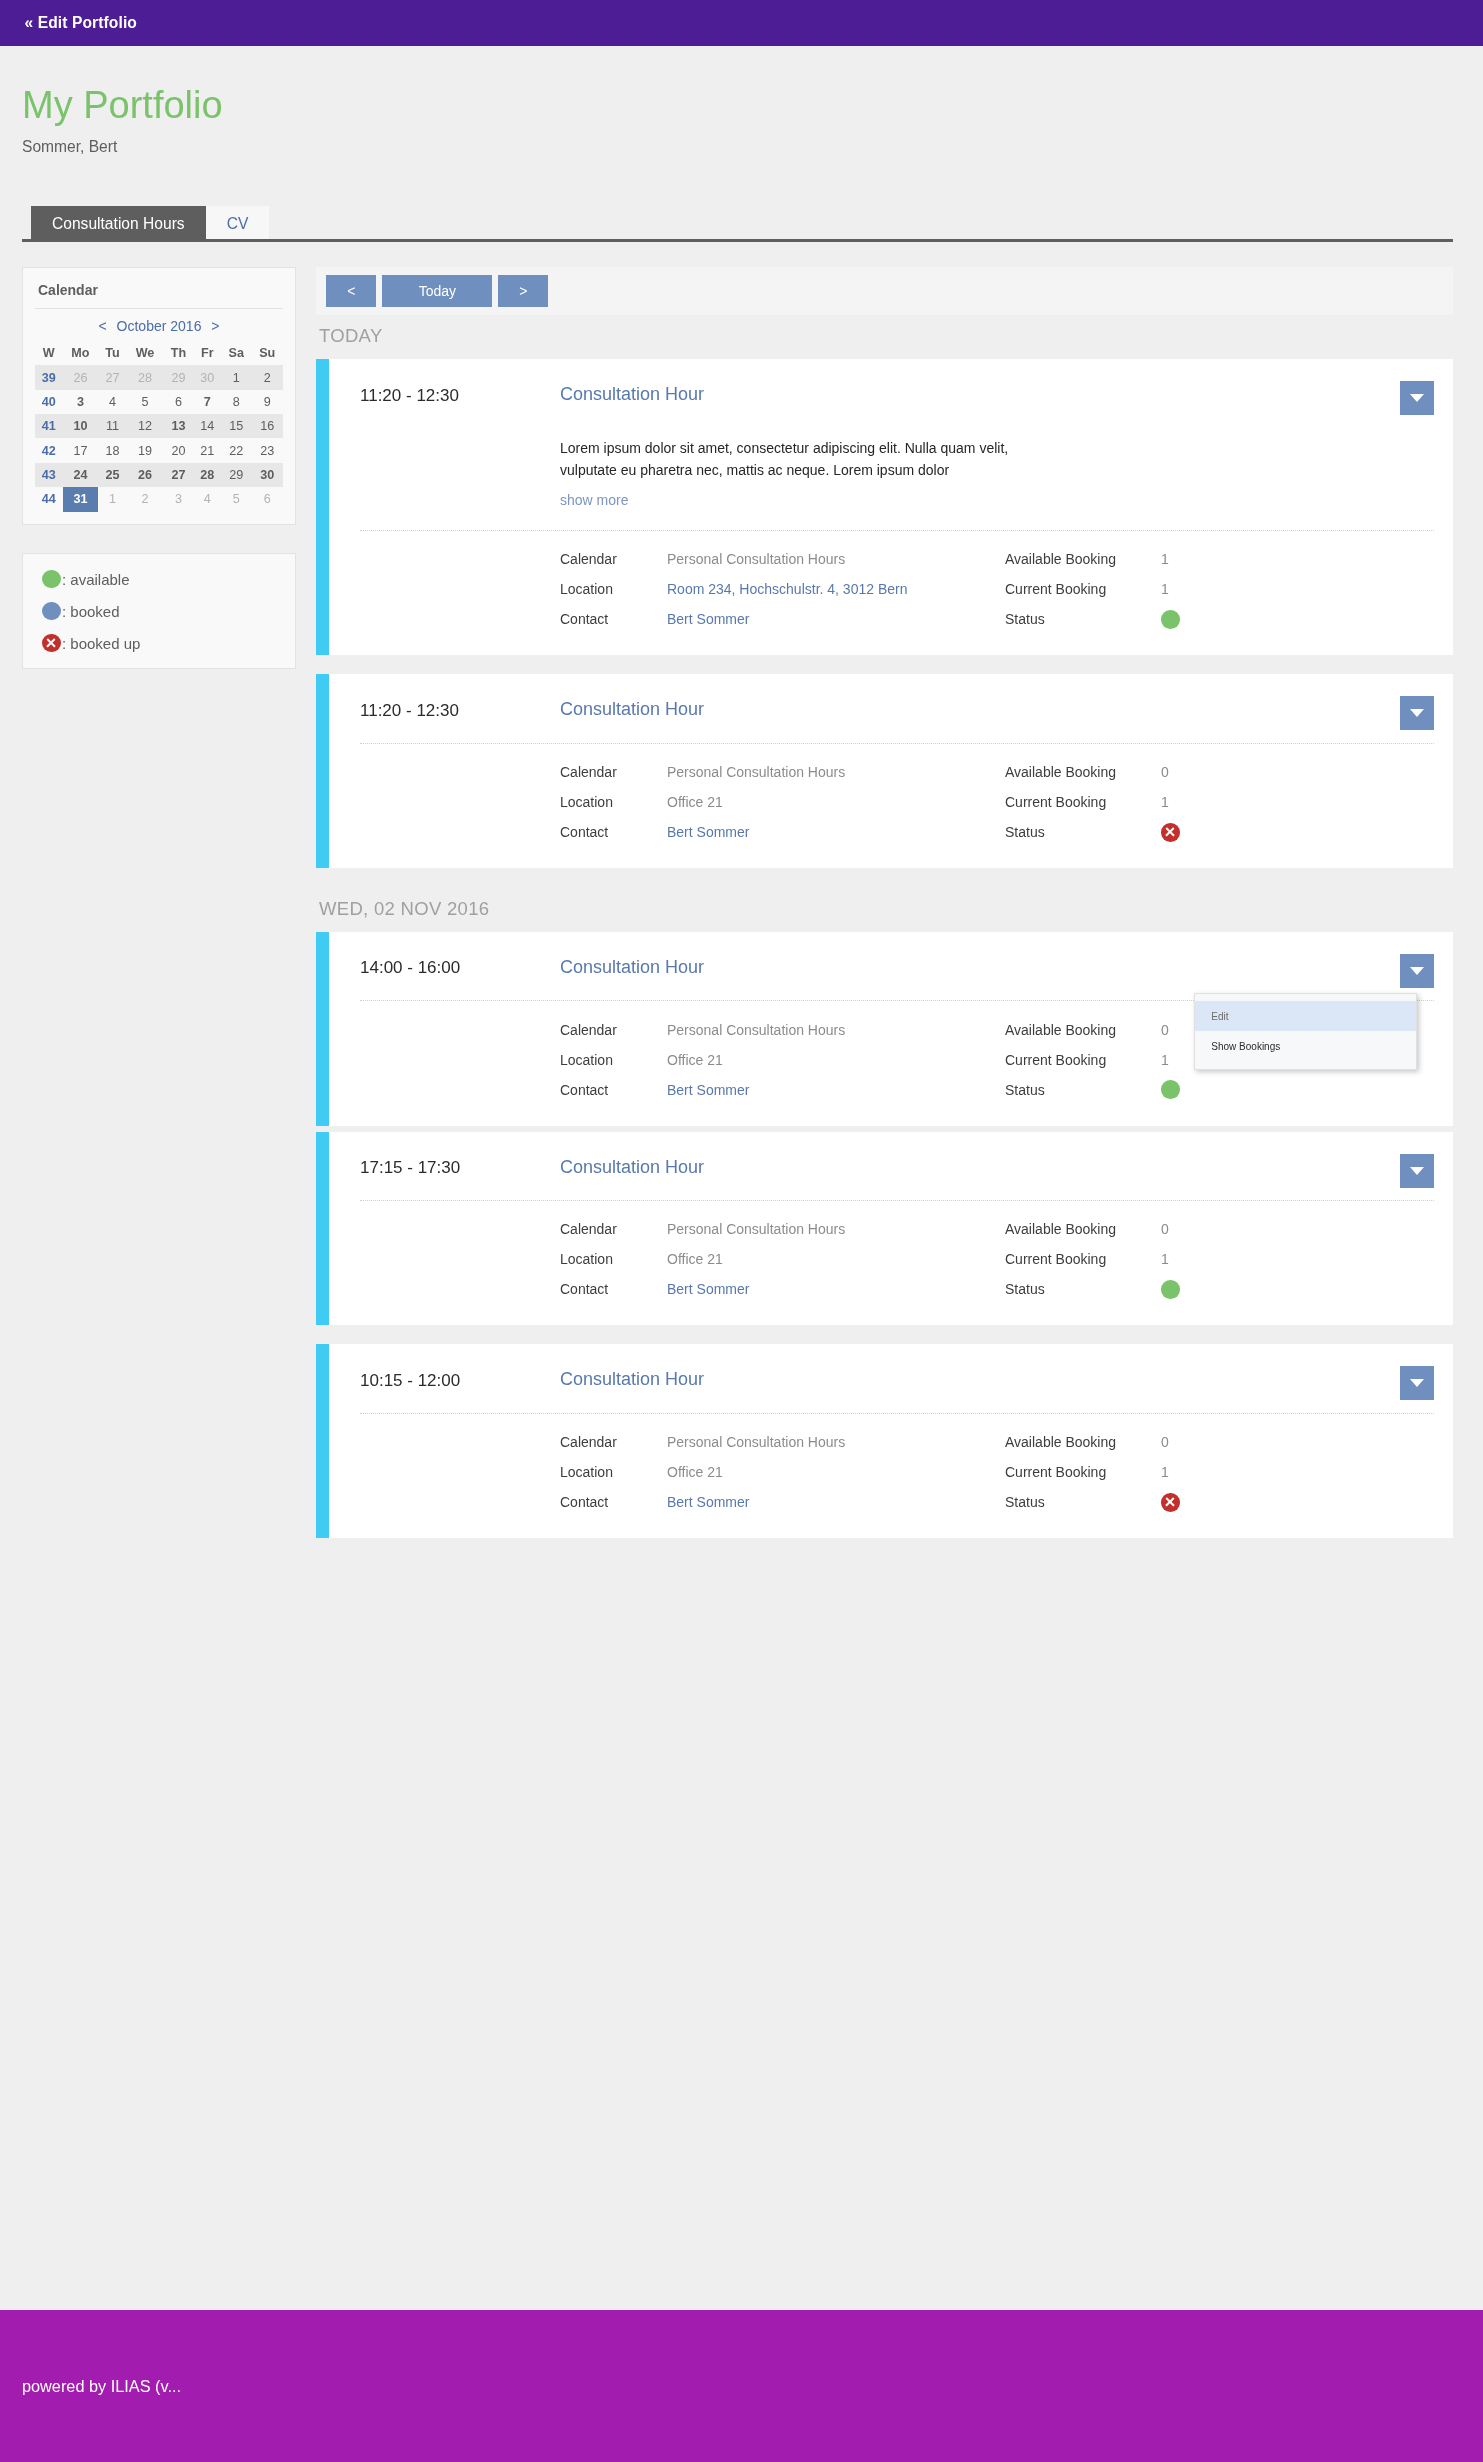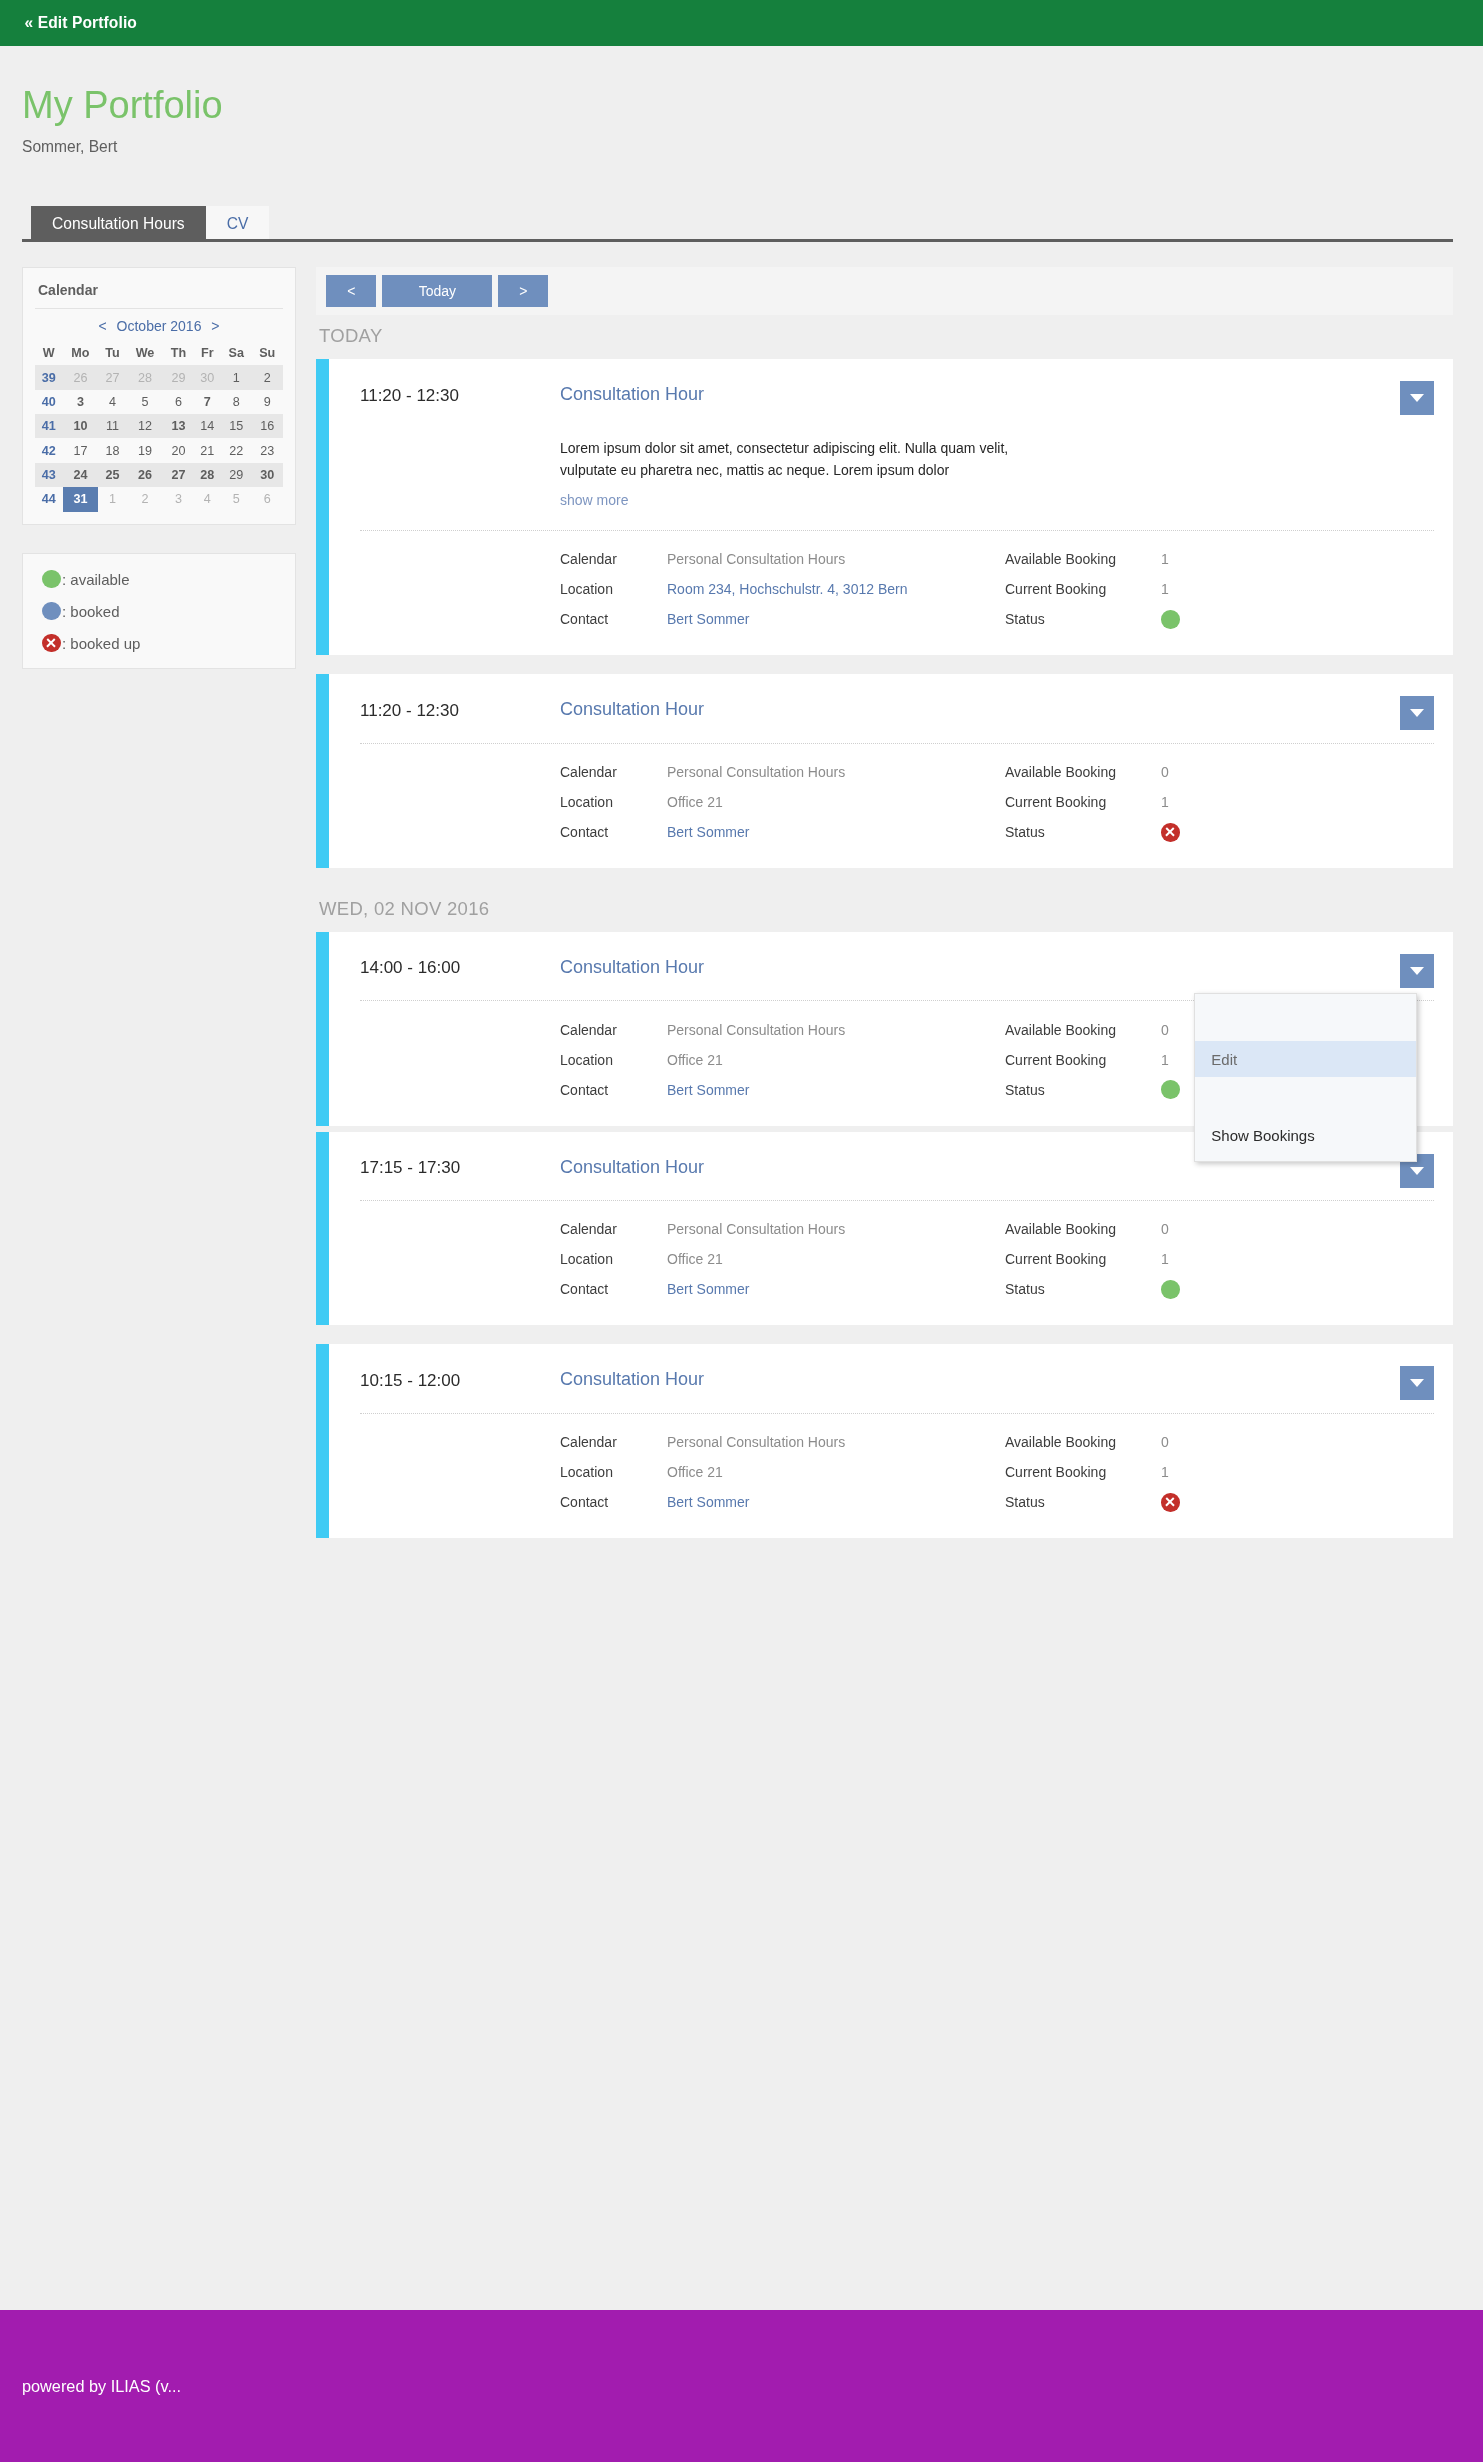--- a/index.html
+++ b/index.html
@@ -6,21 +6,21 @@
   html, body {
     width: 1483px;
     background: #efefef;
     font-family: "Liberation Sans", sans-serif;
   }
   body { width: 1483px; min-height: 2462px; position: relative; }
 
   
   .topbar {
     height: 46px;
-    background: #15803d;
+    background: #4c1d95;
     display: flex;
     align-items: center;
     padding-left: 24.5px;
   }
   .topbar-link {
     color: #ffffff;
     font-size: 15.6px;
     font-weight: bold;
     letter-spacing: 0.1px;
     text-decoration: none;
@@ -312,25 +312,24 @@
     position: absolute;
     width: 223px;
     background: #f6f8fa;
     border: 0.7px solid #e0e0e0;
     box-shadow: 1.5px 2.2px 5.2px rgba(0,0,0,.22);
     padding: 7.4px 0;
     z-index: 40;
   }
   .ctx-item {
     display: block;
-    font-size: 15px;
+    font-size: 10px;
     padding: 9.6px 15px 9.6px 16.3px;
     color: #2b2b2b;
     text-decoration: none;
-    margin-top: 40px;
   }
   .ctx-item.active { background: #dbe7f6; color: #6b6b6b; }
 
   
   .footer {
     position: absolute;
     left: 0; right: 0; bottom: 0;
     height: 152px;
     background: #a21caf;
     display: flex;

